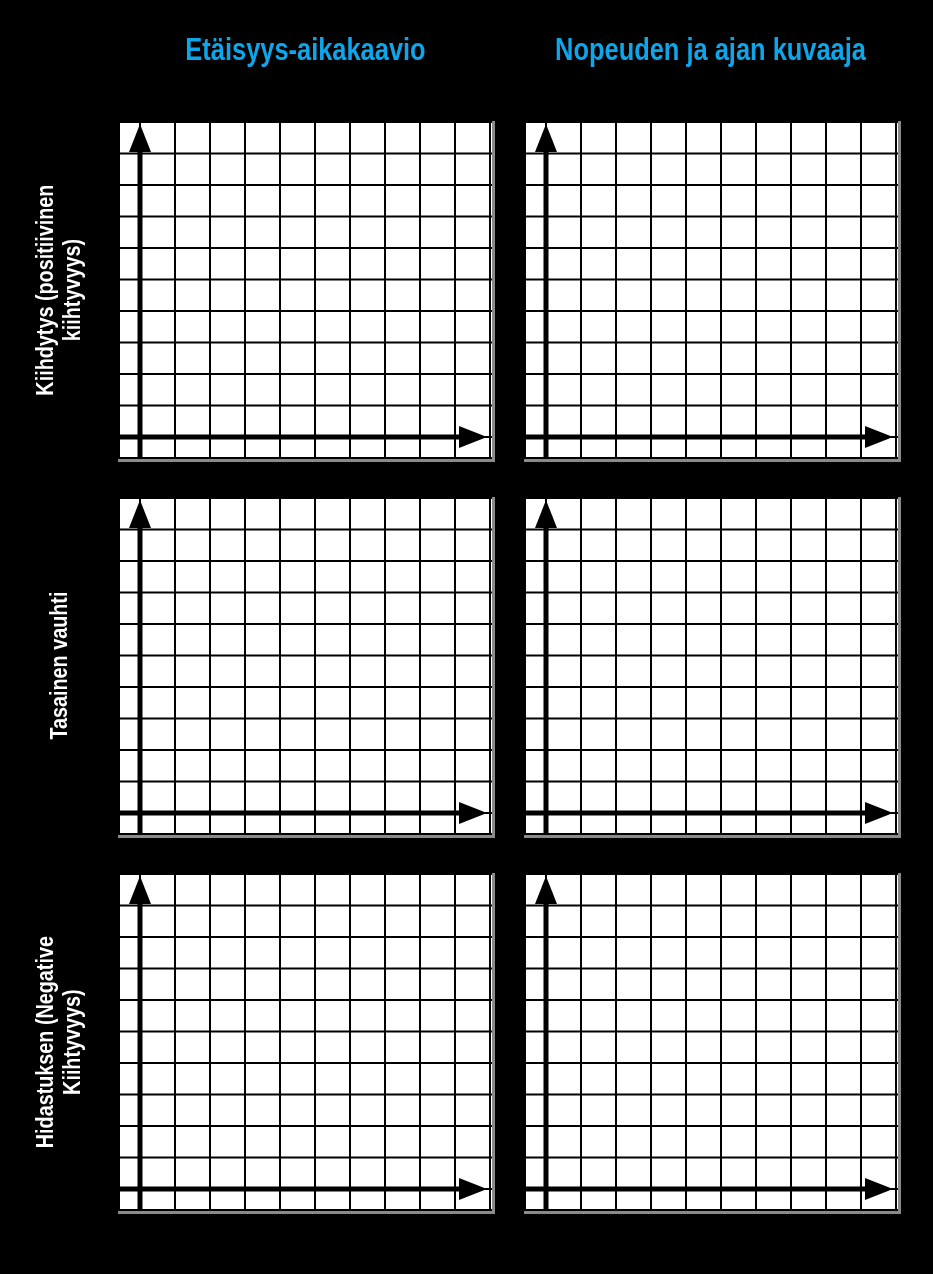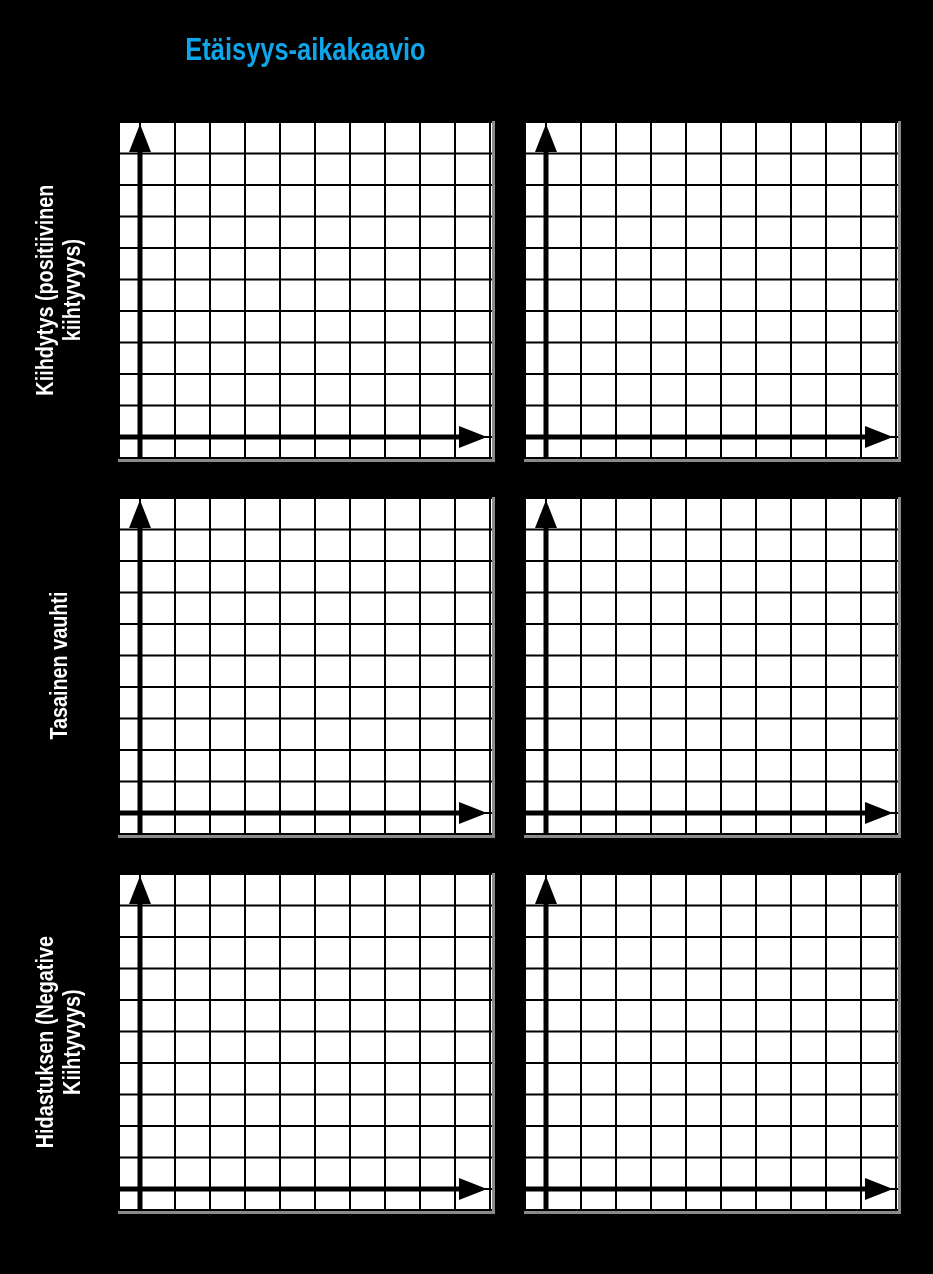--- a/index.html
+++ b/index.html
@@ -39,20 +39,23 @@
   }
   .panel svg { display:block; }
 </style>
 </head>
 <body>
 
 <div class="page">
 
   <div class="col-header h0">
     <span class="txt">Etäisyys-aikakaavio</span>
+  </div>
+  <div class="col-header h1">
+    <span class="txt">Nopeuden ja ajan kuvaaja</span>
   </div>
 
   <div class="row-label r0">
     <span class="txt">Kiihdytys (positiivinen<br>kiihtyvyys)</span>
   </div>
   <div class="row-label r1">
     <span class="txt">Tasainen vauhti</span>
   </div>
   <div class="row-label r2">
     <span class="txt">Hidastuksen (Negative<br>Kiihtyvyys)</span>

